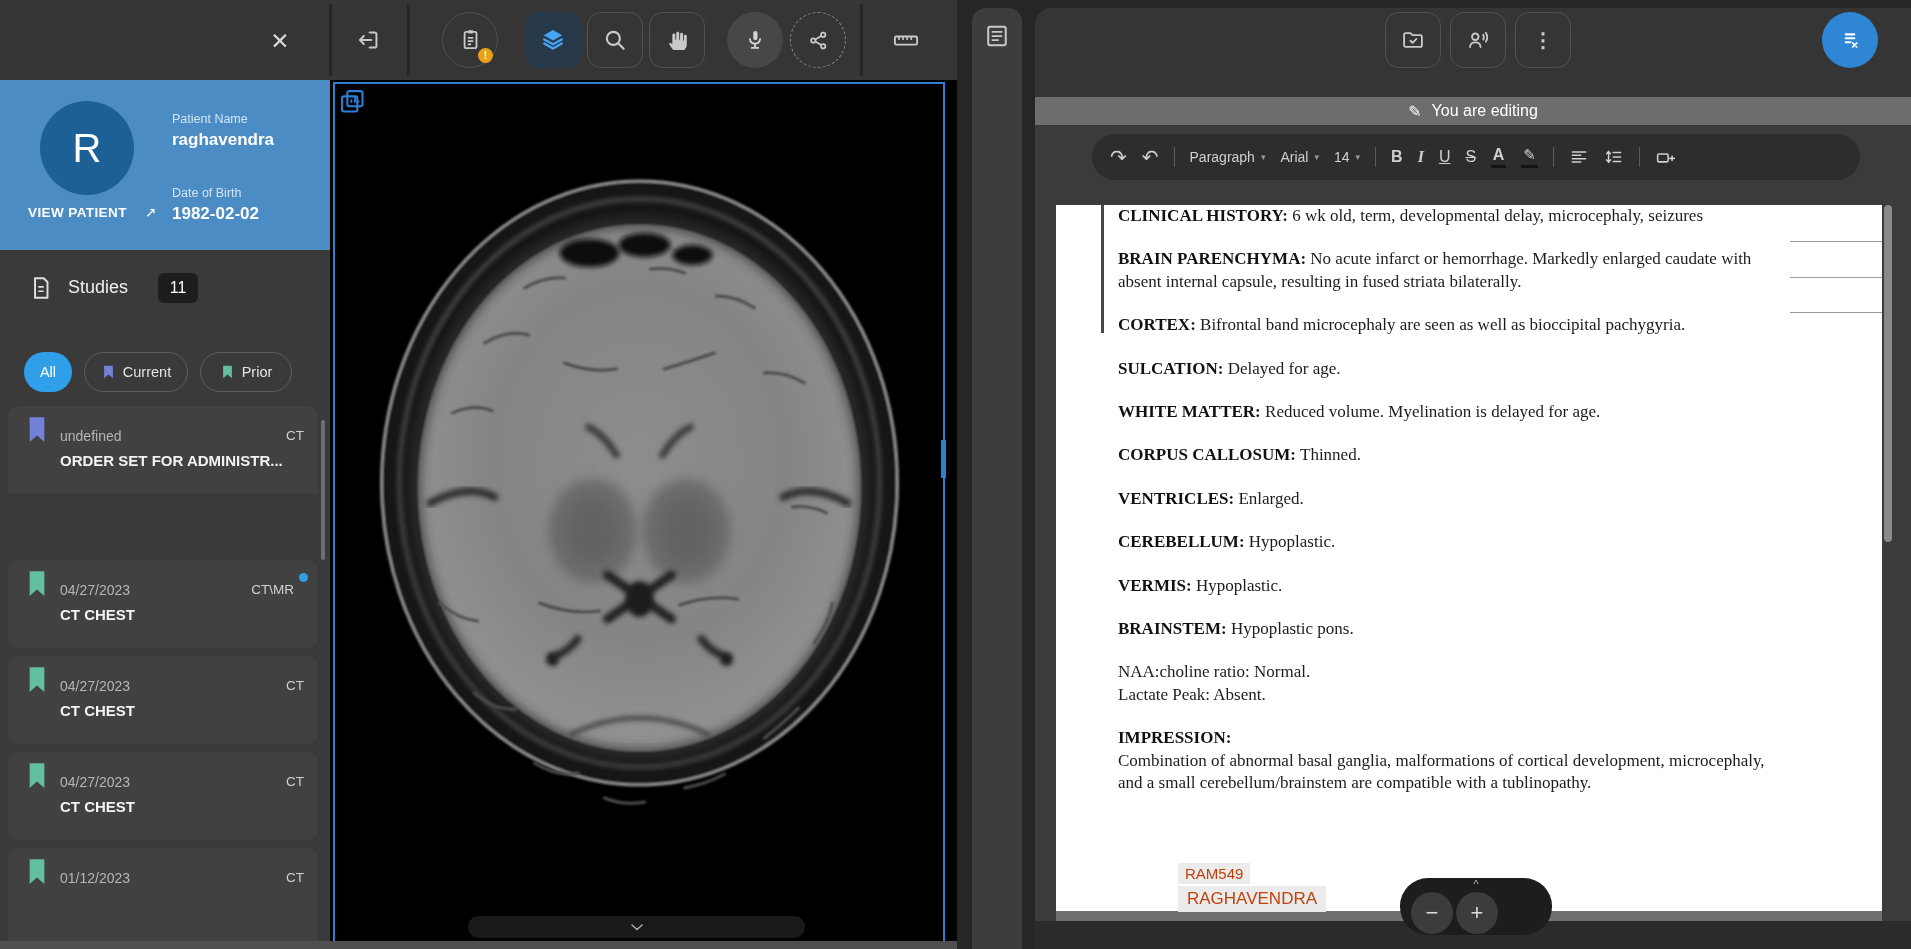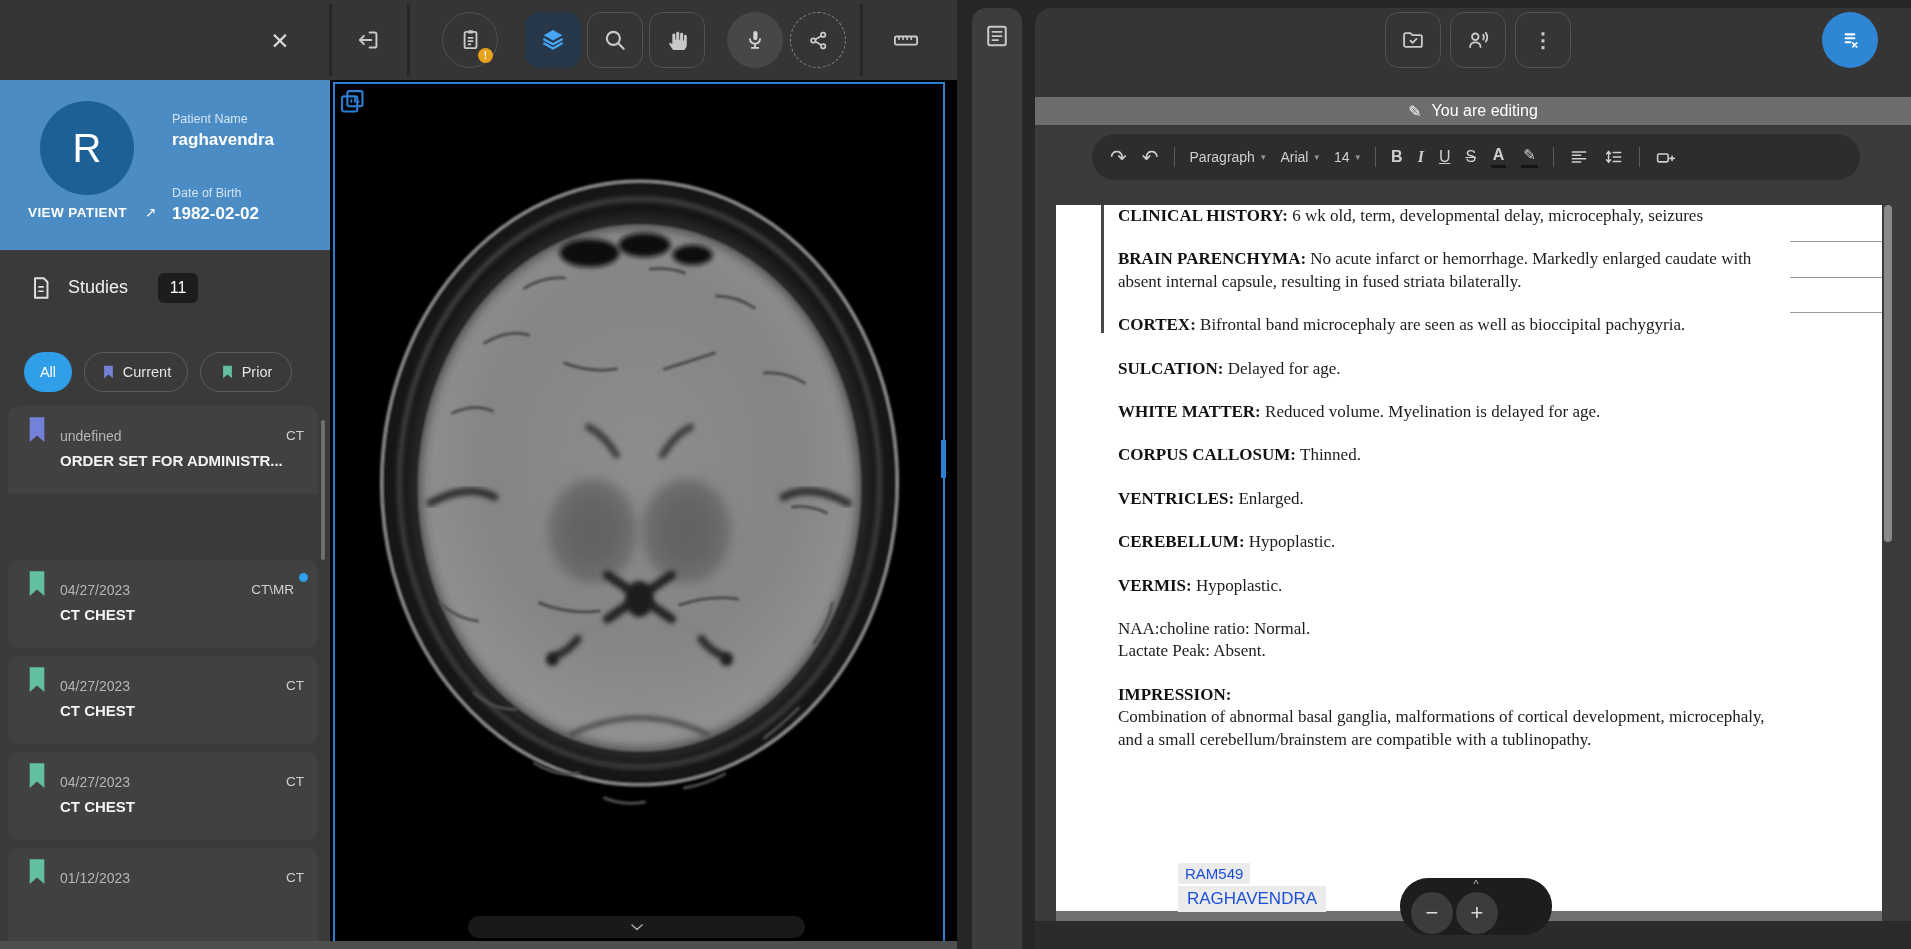--- a/index.html
+++ b/index.html
@@ -78,21 +78,21 @@
   .rpt{position:absolute;left:62px;top:0;width:668px;font-family:"Liberation Serif",serif;font-size:17px;
        line-height:22.4px;color:#1c1c1c;}
   .rp{margin:0 0 21px 0;}
   .rp.tight{margin-bottom:0;}
   .rp b{color:#111;}
   .tline{position:absolute;left:734px;width:92px;height:1px;background:#9a9a9a;}
   .lrule{position:absolute;left:45px;top:0;width:3px;height:128px;background:#484848;}
   .vscroll{left:1884px;top:205px;width:8px;height:337px;background:#8a8a8a;border-radius:4px;cursor:pointer;}
   .hscroll{left:1056px;top:911px;width:826px;height:10px;background:#707070;cursor:pointer;}
 
-  .sug{position:absolute;background:#ebebeb;color:#1d4ed8;font-family:"Liberation Sans",sans-serif;cursor:pointer;}
+  .sug{position:absolute;background:#ebebeb;color:#c2410c;font-family:"Liberation Sans",sans-serif;cursor:pointer;}
   .zoompill{left:1400px;top:878px;width:152px;height:57px;background:#1d1d1d;border-radius:28px;}
   .zbtn{position:absolute;top:14px;width:42px;height:42px;border-radius:50%;background:#3c3c3c;color:#dcdcdc;
         font-size:22px;display:flex;align-items:center;justify-content:center;cursor:pointer;}
   .zchev{position:absolute;left:0;right:0;top:0;text-align:center;color:#b9b9b9;font-size:11px;height:12px;line-height:12px;}
 
   svg{display:block;}
 </style>
 </head>
 <body>
 
@@ -480,20 +480,21 @@
     <div class="rpt">
       <p class="rp"><b>CLINICAL HISTORY:</b> <span>6 wk old, term, developmental delay, microcephaly, seizures</span></p>
       <p class="rp"><b>BRAIN PARENCHYMA:</b> <span>No acute infarct or hemorrhage. Markedly enlarged caudate with absent internal capsule, resulting in fused striata bilaterally.</span></p>
       <p class="rp"><b>CORTEX:</b> <span>Bifrontal band microcephaly are seen as well as bioccipital pachygyria.</span></p>
       <p class="rp"><b>SULCATION:</b> <span>Delayed for age.</span></p>
       <p class="rp"><b>WHITE MATTER:</b> <span>Reduced volume. Myelination is delayed for age.</span></p>
       <p class="rp"><b>CORPUS CALLOSUM:</b> <span>Thinned.</span></p>
       <p class="rp"><b>VENTRICLES:</b> <span>Enlarged.</span></p>
       <p class="rp"><b>CEREBELLUM:</b> <span>Hypoplastic.</span></p>
       <p class="rp"><b>VERMIS:</b> <span>Hypoplastic.</span></p>
+      <p class="rp"><b>BRAINSTEM:</b> <span>Hypoplastic pons.</span></p>
       <p class="rp tight"><span>NAA:choline ratio: Normal.</span></p>
       <p class="rp"><span>Lactate Peak: Absent.</span></p>
       <p class="rp"><b>IMPRESSION:</b><br><span>Combination of abnormal basal ganglia, malformations of cortical development, microcephaly, and a small cerebellum/brainstem are compatible with a tublinopathy.</span></p>
     </div>
   </div>
 
   <div class="abs vscroll"></div>
   <div class="abs hscroll"></div>
   <div class="abs editorbot"></div>
 

